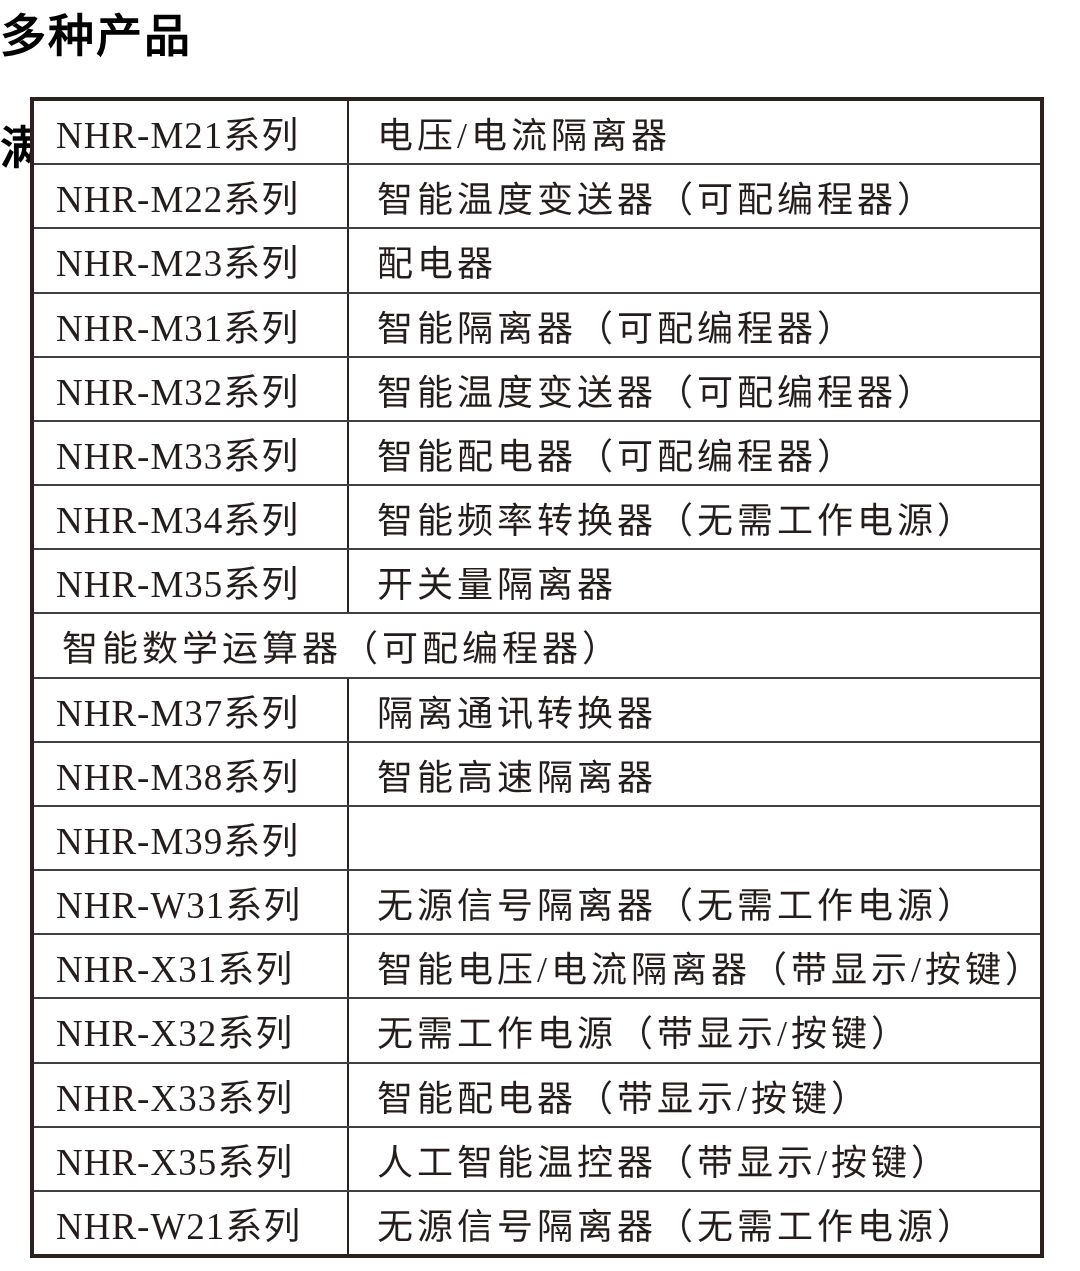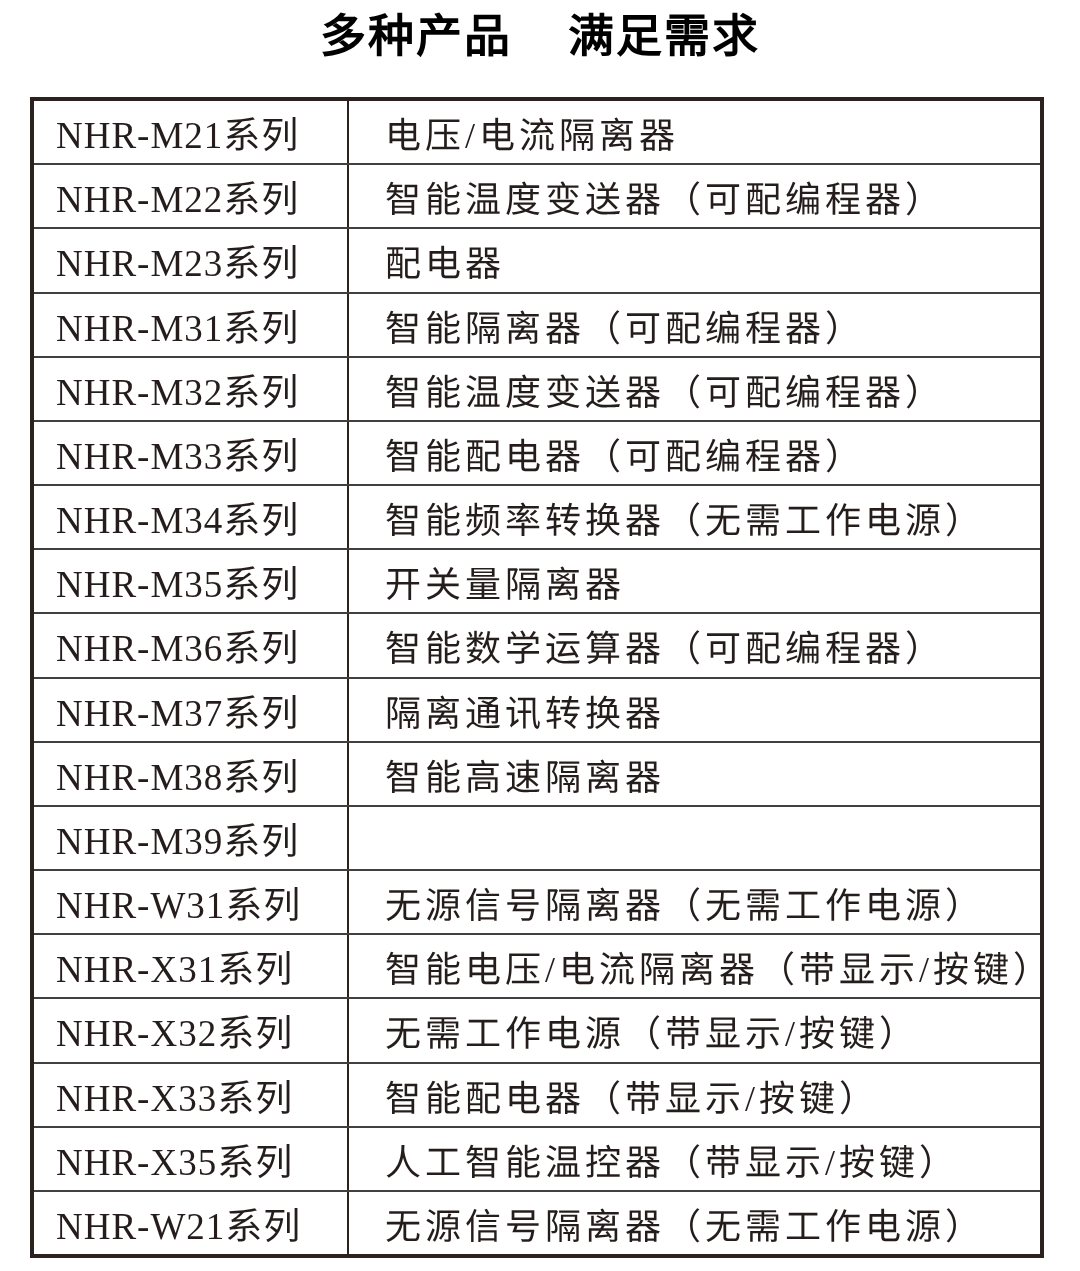--- a/index.html
+++ b/index.html
@@ -24,20 +24,21 @@
     display: flex;
     justify-content: center;
     align-items: baseline;
     gap: 56px;
     font-family: "Liberation Sans", sans-serif;
     font-weight: bold;
     font-size: 46px;
     letter-spacing: 2px;
     color: #000000;
     line-height: 56px;
+    flex-direction: column;
   }
   
   .product-table {
     position: absolute;
     left: 30px;
     top: 97px;
     width: 1014px;
     height: 1161px;
     box-sizing: border-box;
     border: 4px solid #2b2220;
@@ -65,21 +66,21 @@
   .cell.series {
     width: 315px;
     flex: 0 0 315px;
     border-right: 2px solid #2b2220;
     padding-left: 22px;
     font-size: 37px;
     letter-spacing: 1px;
   }
   .cell.desc {
     flex: 1 1 auto;
-    padding-left: 36px;
+    padding-left: 28px;
     font-size: 36px;
     letter-spacing: 4px;
   }
 </style>
 </head>
 <body>
 
 <div class="title">
   <span>多种产品</span>
   <span>满足需求</span>
@@ -112,21 +113,20 @@
     </div>
     <div class="row">
       <div class="cell series">NHR-M34系列</div>
       <div class="cell desc">智能频率转换器（无需工作电源）</div>
     </div>
     <div class="row">
       <div class="cell series">NHR-M35系列</div>
       <div class="cell desc">开关量隔离器</div>
     </div>
     <div class="row">
-      <div class="cell series">NHR-M36系列</div>
       <div class="cell desc">智能数学运算器（可配编程器）</div>
     </div>
     <div class="row">
       <div class="cell series">NHR-M37系列</div>
       <div class="cell desc">隔离通讯转换器</div>
     </div>
     <div class="row">
       <div class="cell series">NHR-M38系列</div>
       <div class="cell desc">智能高速隔离器</div>
     </div>

